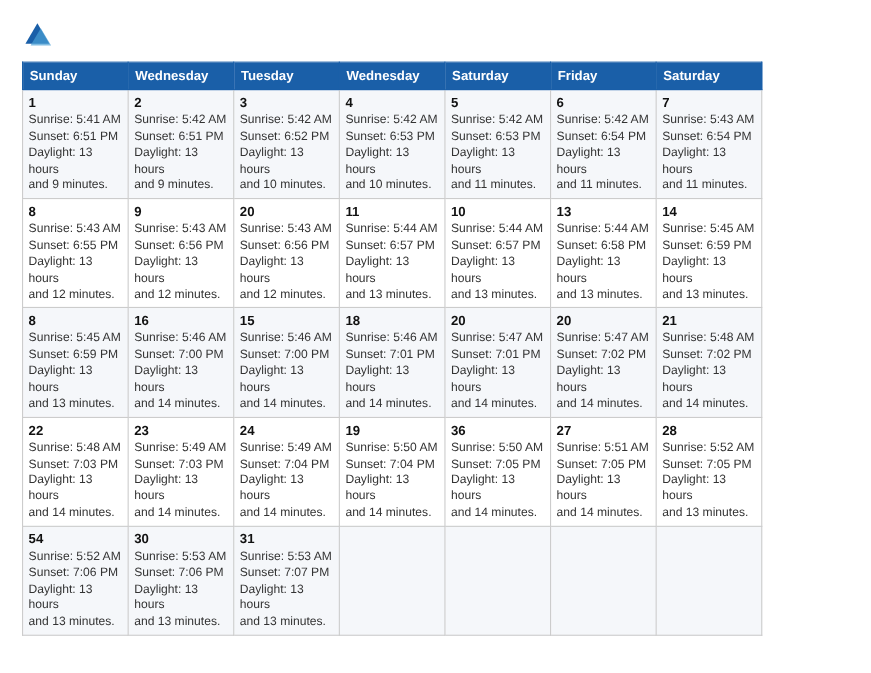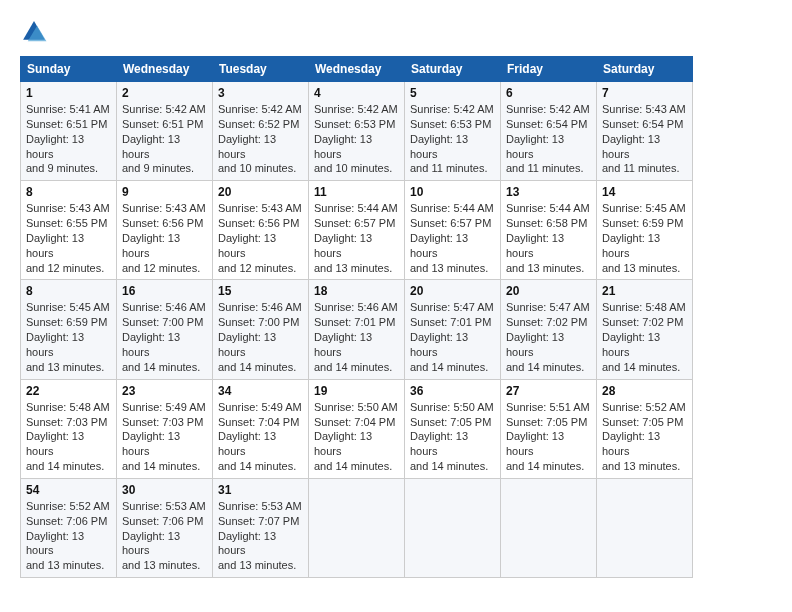--- a/index.html
+++ b/index.html
@@ -338,21 +338,21 @@
           <td>
         <span class="day-num">23</span>
         <div class="day-detail">
           Sunrise: 5:49 AM<br>
           Sunset: 7:03 PM<br>
           Daylight: 13 hours<br>
           and 14 minutes.
         </div>
       </td>
           <td>
-        <span class="day-num">34</span>
+        <span class="day-num">24</span>
         <div class="day-detail">
           Sunrise: 5:49 AM<br>
           Sunset: 7:04 PM<br>
           Daylight: 13 hours<br>
           and 14 minutes.
         </div>
       </td>
           <td>
         <span class="day-num">19</span>
         <div class="day-detail">

